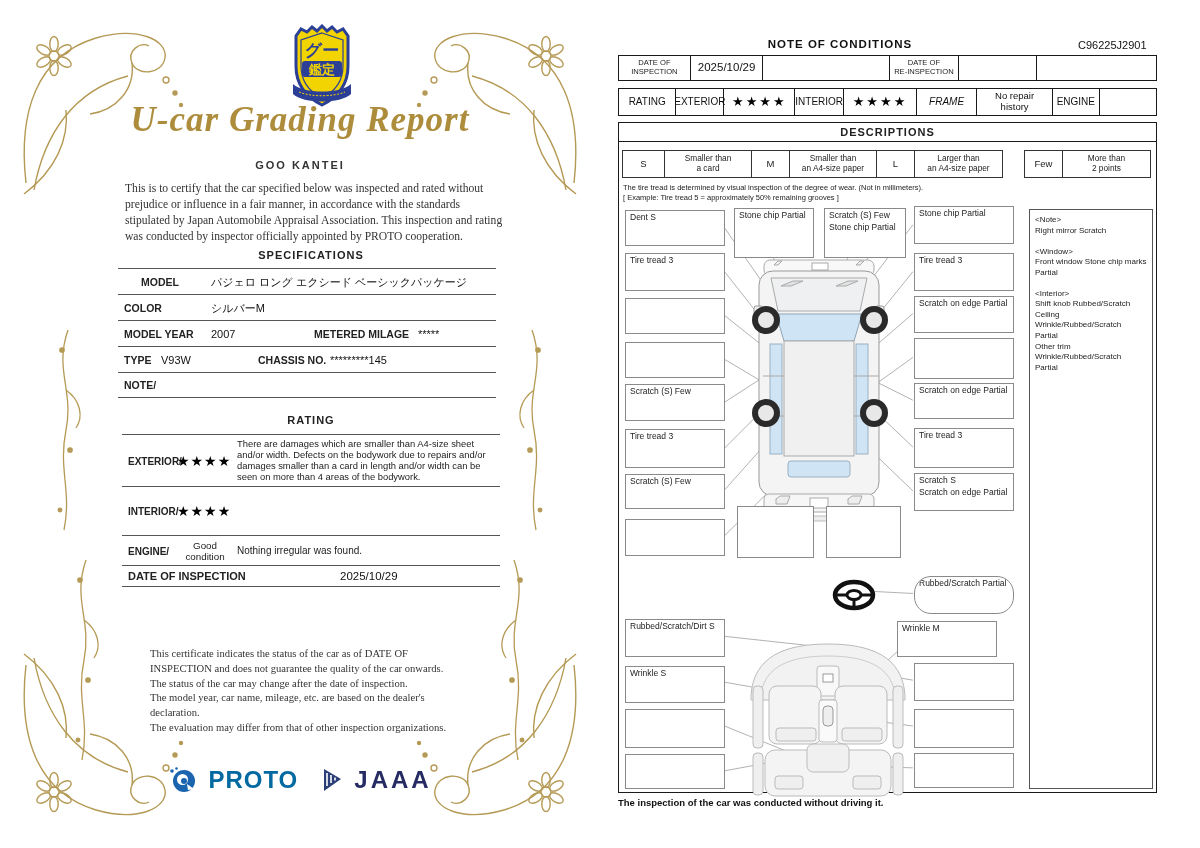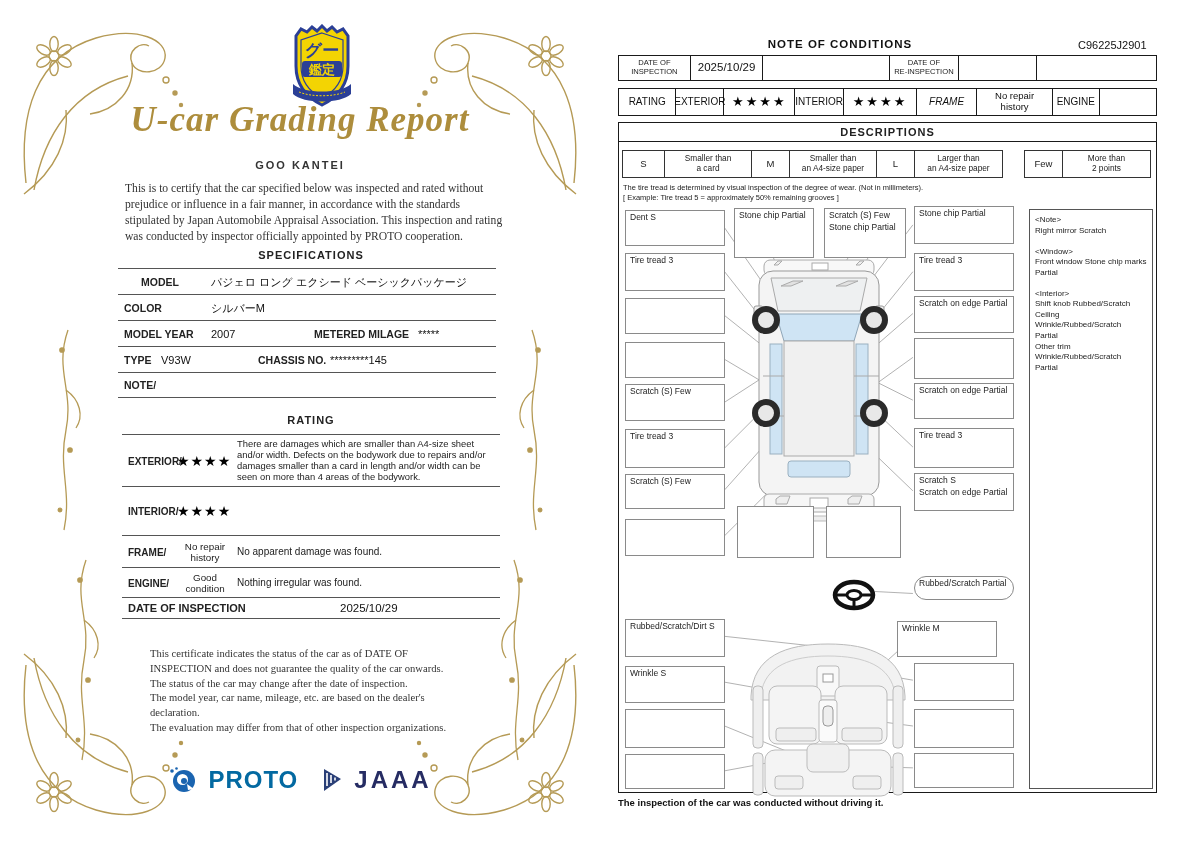--- a/index.html
+++ b/index.html
@@ -152,25 +152,20 @@
   <div class="abs rating-table">
     <div class="rate-row" style="height:52px;">
       <span class="rlab">EXTERIOR/</span>
       <span class="stars-l">★★★★</span>
       <span class="rdesc">There are damages which are smaller than A4-size sheet and/or width. Defects on the bodywork due to repairs and/or damages smaller than a card in length and/or width can be seen on more than 4 areas of the bodywork.</span>
     </div>
     <div class="rate-row" style="height:49px;">
       <span class="rlab">INTERIOR/</span>
       <span class="stars-l">★★★★</span>
     </div>
-    <div class="rate-row" style="height:32px;">
-      <span class="rlab">FRAME/</span>
-      <span class="grade-s">No repair history</span>
-      <span class="rdesc" style="font-size:10px;">No apparent damage was found.</span>
-    </div>
     <div class="rate-row" style="height:30px;">
       <span class="rlab">ENGINE/</span>
       <span class="grade-s">Good condition</span>
       <span class="rdesc" style="font-size:10px;">Nothing irregular was found.</span>
     </div>
     <div class="rate-row" style="height:22px;">
       <span class="rlab" style="font-size:11px;">DATE OF INSPECTION</span>
       <span class="val" style="position:absolute; left:218px; top:50%; transform:translateY(-50%); font-size:11.5px;">2025/10/29</span>
     </div>
   </div>
@@ -369,21 +364,21 @@
 Scratch on edge Partial</div>
 
     <div class="abox" style="left:118px; top:383px; width:77px; height:52px;"></div>
     <div class="abox" style="left:207px; top:383px; width:75px; height:52px;"></div>
 
     <div class="abox" style="left:6px; top:496px; width:100px; height:38px;">Rubbed/Scratch/Dirt S</div>
     <div class="abox" style="left:6px; top:543px; width:100px; height:37px;">Wrinkle S</div>
     <div class="abox" style="left:6px; top:586px; width:100px; height:39px;"></div>
     <div class="abox" style="left:6px; top:631px; width:100px; height:35px;"></div>
 
-    <div class="abox" style="left:295px; top:453px; width:100px; height:24px;border-radius:17px;">Rubbed/Scratch Partial</div>
+    <div class="abox" style="left:295px; top:453px; width:100px; height:38px;border-radius:17px;">Rubbed/Scratch Partial</div>
     <div class="abox" style="left:278px; top:498px; width:100px; height:36px;">Wrinkle M</div>
     <div class="abox" style="left:295px; top:540px; width:100px; height:38px;"></div>
     <div class="abox" style="left:295px; top:586px; width:100px; height:39px;"></div>
     <div class="abox" style="left:295px; top:630px; width:100px; height:35px;"></div>
 
     <div class="notes-panel">&lt;Note&gt;
 Right mirror Scratch
 
 &lt;Window&gt;
 Front window Stone chip marks

